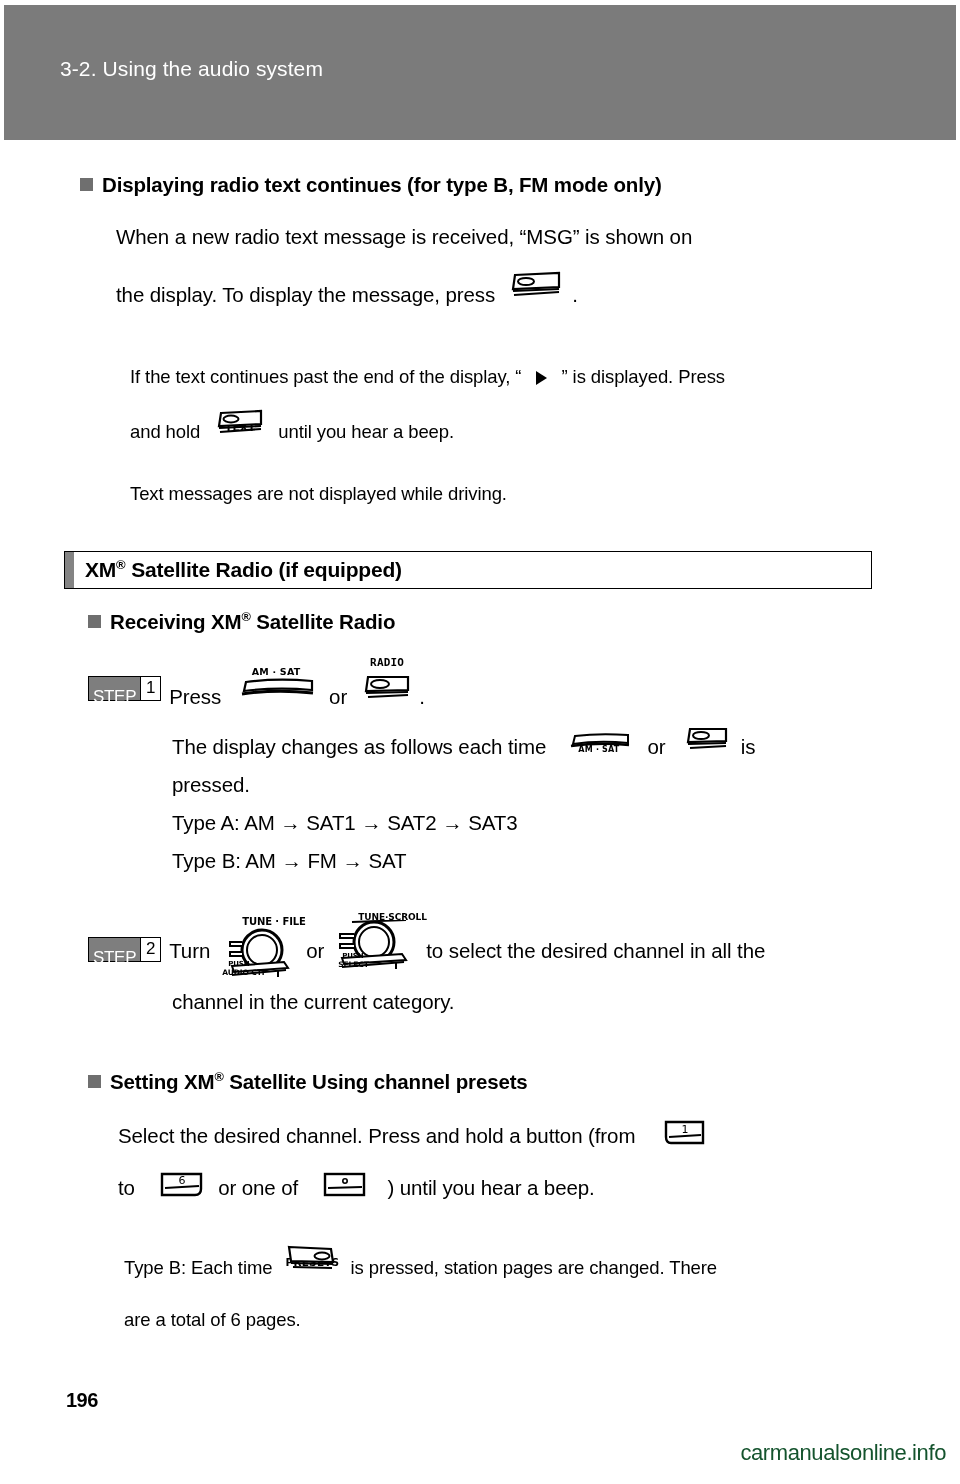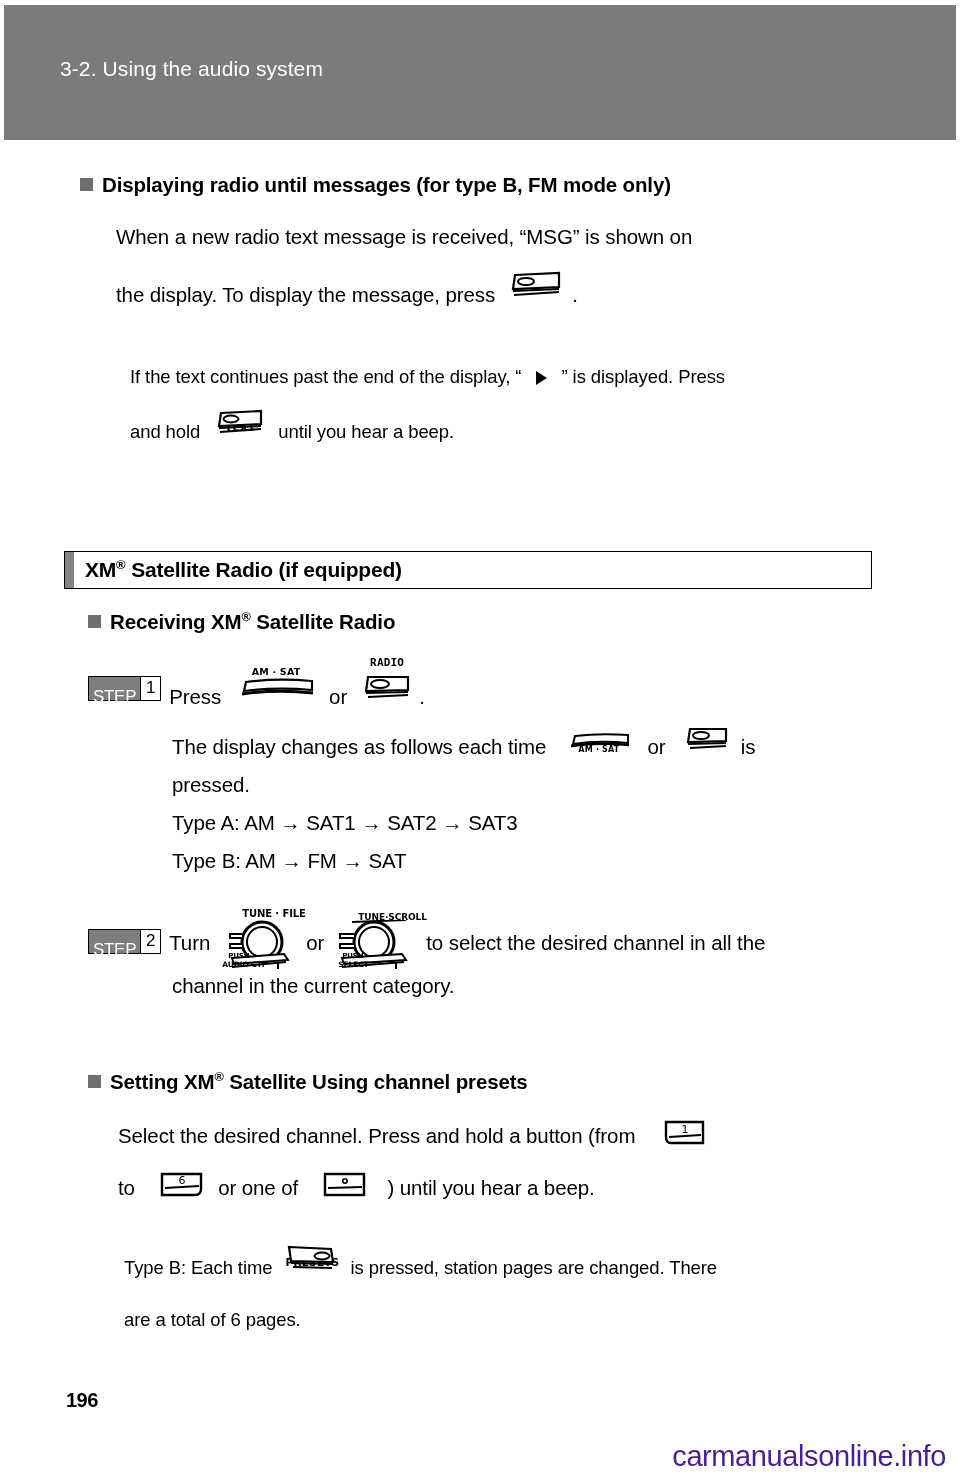--- a/index.html
+++ b/index.html
@@ -175,39 +175,39 @@
     left: 66px;
     top: 1389px;
     font-size: 20px;
     font-weight: bold;
     letter-spacing: -.5px;
   }
   .watermark {
     position: absolute;
     right: 14px;
     top: 1440px;
-    font-size: 29px;
-    color: #4c1d95;
+    font-size: 22px;
+    color: #14532d;
     letter-spacing: -.4px;
   }
 </style>
 </head>
 <body>
 
 <div class="page-header">
   <div class="page-header-title">3-2. Using the audio system</div>
 </div>
 
 <div class="content">
 
   <div style="position:absolute; left:80px; top:33px; width:800px;">
 
     <div class="bullet-head">
       <span class="bullet-sq"></span>
-      <span>Displaying radio until messages (for type B, FM mode only)</span>
+      <span>Displaying radio text continues (for type B, FM mode only)</span>
     </div>
 
     <div class="body-text justify" style="margin-top:12px; margin-left:36px; width:755px;">When a new radio text message is received, “MSG” is shown on</div>
 
     <div class="body-text" style="margin-left:36px; margin-top:2px;">
       <span>the display. To display the message, press</span>
       
       <span class="ico-labeled" style="width:54px; height:30px; margin:0 4px 0 8px;">
         <span class="ico-lab" style="top:-17px;">TEXT</span>
         <svg width="54" height="30" viewBox="0 0 54 30" style="position:absolute;left:0;top:-2px;">
@@ -237,20 +237,21 @@
         <svg width="50" height="28" viewBox="0 0 50 28" style="position:absolute;left:0;top:-2px;">
           <path d="M6 5 L46 3 L46 16 L4 18 Z" fill="#fff" stroke="#000" stroke-width="2.2"></path>
           <ellipse cx="16" cy="11" rx="7.5" ry="3.4" fill="#fff" stroke="#000" stroke-width="2"></ellipse>
           <path d="M4 20 L46 18" stroke="#000" stroke-width="2.2" fill="none"></path>
           <path d="M5 24 L46 21" stroke="#000" stroke-width="2.2" fill="none"></path>
         </svg>
       </span>
       <span>until you hear a beep.</span>
     </div>
 
+    <div class="sub-text" style="margin-left:50px; margin-top:-6px;">Text messages are not displayed while driving.</div>
   </div>
 
   <div class="section-box" style="position:absolute; left:64px; top:411px; width:808px;">
     <span class="section-box-bar"></span>
     <span class="section-box-title">
       <span>XM</span><sup class="reg">®</sup><span> Satellite Radio (if equipped)</span>
     </span>
   </div>
 
   <div style="position:absolute; left:88px; top:470px; width:800px;">
@@ -341,21 +342,21 @@
           <path d="M12 38 L64 34 L68 40 L14 44 Z" fill="#fff" stroke="#000" stroke-width="2"></path>
           <path d="M12 47 L66 42" stroke="#000" stroke-width="2" fill="none"></path>
           <path d="M58 42 L58 49" stroke="#000" stroke-width="2" fill="none"></path>
         </svg>
         <span style="position:absolute; left:8px; top:42px; font-size:7px; font-weight:bold; font-family:'DejaVu Sans', sans-serif;">PUSH</span>
         <span style="position:absolute; left:2px; top:50px; font-size:7.5px; font-weight:bold; white-space:nowrap; font-family:'DejaVu Sans', sans-serif; overflow:hidden; width:42px;">AUDIO CTRL</span>
       </span>
 
       <span>or</span>
 
-      <span class="ico" style="width:86px; height:66px; margin:0 8px 0 8px;text-align:center;">
+      <span class="ico" style="width:86px; height:66px; margin:0 8px 16px 8px;text-align:center;">
         <span style="position:absolute; left:26px; top:2px; font-size:9px; font-weight:bold; white-space:nowrap; font-family:'DejaVu Sans', sans-serif;">TUNE·SCROLL</span>
         <svg width="86" height="60" viewBox="0 0 86 60" style="position:absolute; left:0; top:10px;">
           <path d="M20 2 L74 0" stroke="#000" stroke-width="2" fill="none"></path>
           <circle cx="42" cy="22" r="20" fill="#fff" stroke="#000" stroke-width="3"></circle>
           <circle cx="42" cy="22" r="15" fill="#fff" stroke="#000" stroke-width="2"></circle>
           <path d="M22 14 L8 14 L8 18 L22 18" fill="#fff" stroke="#000" stroke-width="2"></path>
           <path d="M22 24 L8 24 L8 28 L22 28" fill="#fff" stroke="#000" stroke-width="2"></path>
           <path d="M10 38 L70 34 L74 40 L12 44 Z" fill="#fff" stroke="#000" stroke-width="2"></path>
           <path d="M10 47 L72 42" stroke="#000" stroke-width="2" fill="none"></path>
           <path d="M64 42 L64 49" stroke="#000" stroke-width="2" fill="none"></path>

